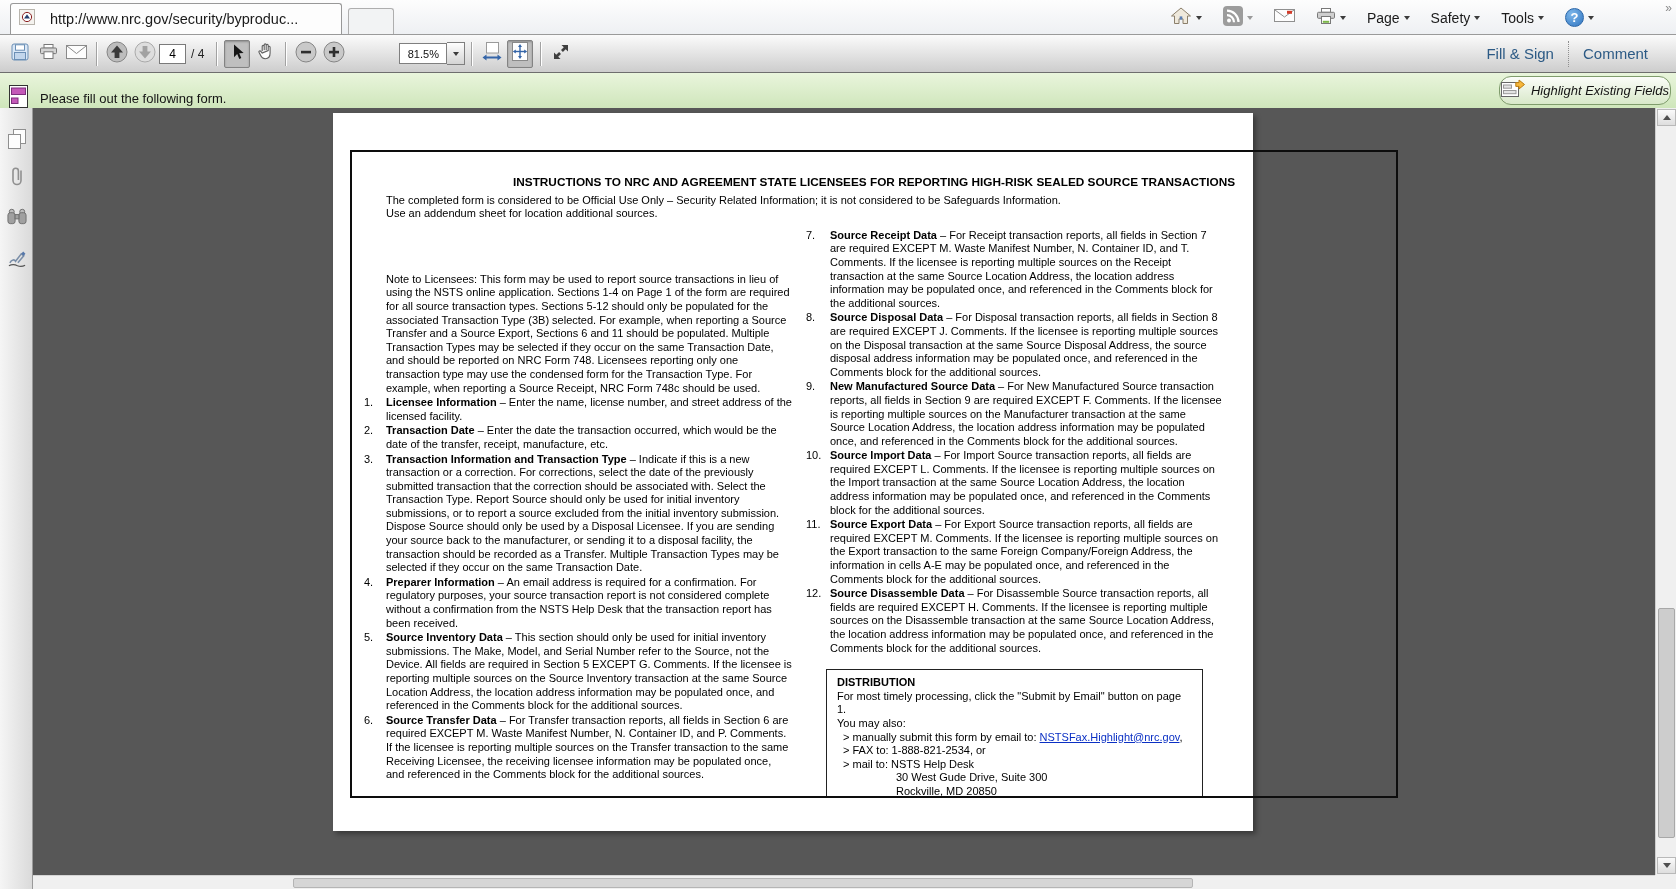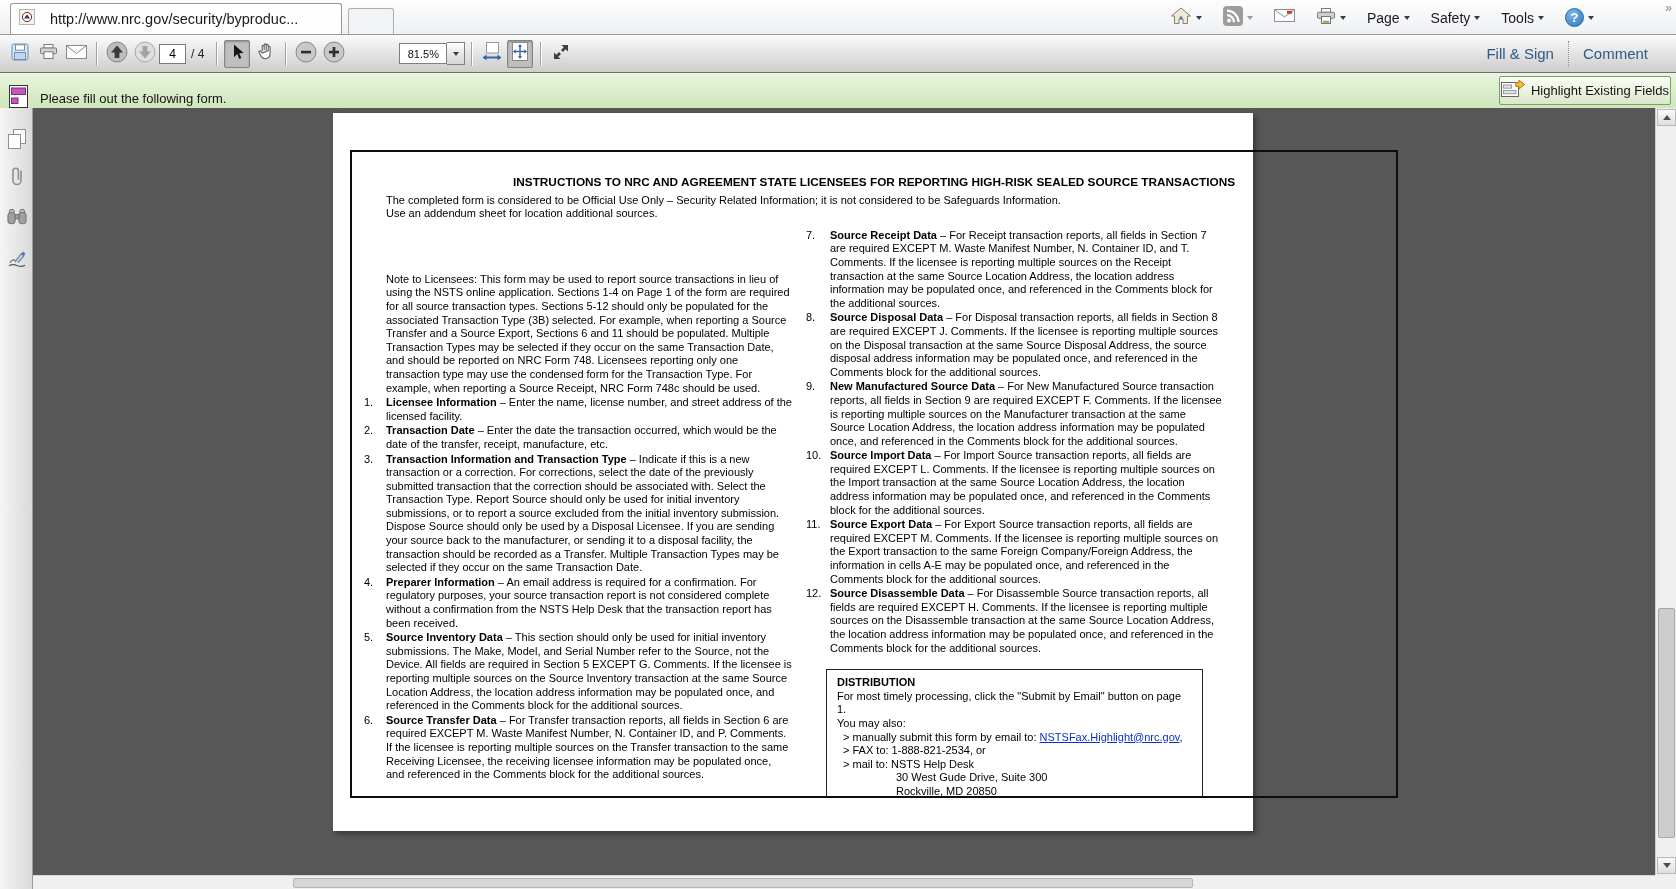--- a/index.html
+++ b/index.html
@@ -47,22 +47,22 @@
   .tb-right { margin-left:auto; display:flex; align-items:center; height:100%; padding-right:14px; }
   .tb-link { font-size:15px; font-weight:normal; color:#2c5a85; padding:0 14px; }
   .dotsep { border-left:1px dotted #8f8f8f; height:26px; }
 
   
   #greenbar { position:absolute; left:0; top:73px; width:1676px; height:52px;
               background:linear-gradient(#e9f5dc,#c3dfac); border-bottom:1px solid #82986e;
               display:flex; align-items:center; padding-left:9px; }
   .green-msg { font-size:13px; color:#141414; margin-left:12px; }
   .hl-btn { position:absolute; right:5px; top:3px; height:29px; width:172px;
-            background:linear-gradient(#fbfdf9,#d8e8c9); border:1px solid #7f9c6c; border-radius:2px;
-            display:flex; align-items:center; justify-content:center; gap:6px; }
+            background:linear-gradient(#fbfdf9,#d8e8c9); border:1px solid #7f9c6c; border-radius:12px;
+            display:flex; align-items:center; justify-content:center; gap:6px;font-style:italic; }
   .hl-label { font-size:13px; color:#141414; }
 
   
   #main { position:absolute; left:0; top:108px; width:1676px; height:781px; }
   #sidebar { position:absolute; left:0; top:0; width:33px; height:781px;
              background:linear-gradient(to right,#f5f5f5,#dadada); border-right:1px solid #9a9a9a; }
   .sb-icon { position:absolute; left:7px; width:20px; height:22px; display:flex; align-items:center; justify-content:center; }
   #canvas { position:absolute; left:33px; top:0; width:1622px; height:767px; background:#575757; overflow:hidden; }
   #vscroll { position:absolute; right:0; top:0; width:21px; height:767px; background:#f0f0f0; border-left:1px solid #cfcfcf; }
   .scroll-btn { position:absolute; left:1px; width:19px; height:17px; background:linear-gradient(#fafafa,#dedede);

